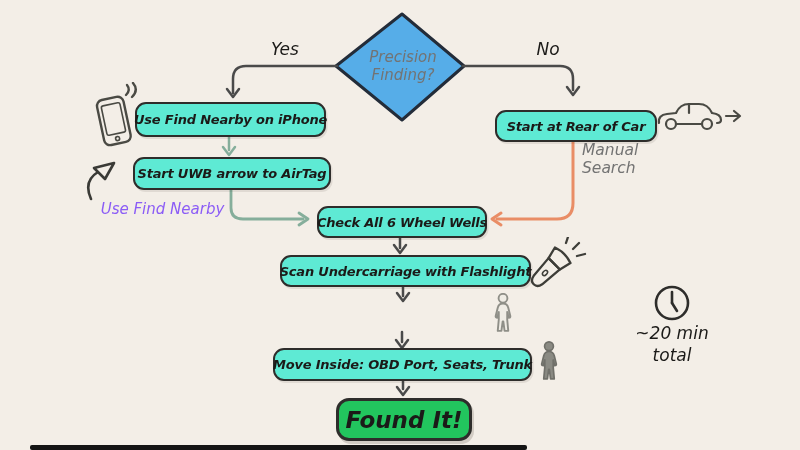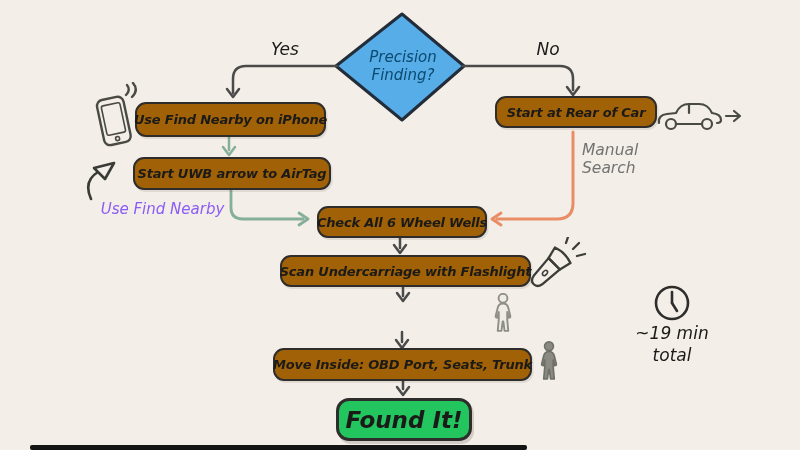--- a/index.html
+++ b/index.html
@@ -3,36 +3,36 @@
 <meta charset="utf-8">
 <style>
   html,body{margin:0;padding:0;background:#d8d4cc;}
   #stage{
     position:relative;width:800px;height:450px;overflow:hidden;
     background:#f3eee7;
     font-family:"DejaVu Sans", sans-serif;
   }
   .node{
     position:absolute;display:flex;align-items:center;justify-content:center;
-    background:#a16207;border:2.5px solid #2e2d2b;border-radius:11px;
+    background:#5eead4;border:2.5px solid #2e2d2b;border-radius:11px;
     color:#1b1a18;font-weight:bold;font-style:italic;font-size:13px;
     letter-spacing:-0.2px;white-space:nowrap;
     box-shadow:1.5px 2px 0 rgba(60,50,40,0.10);
   }
   .label{
     position:absolute;color:#1b1a18;font-weight:normal;font-style:italic;
     text-align:center;line-height:1.15;
   }
   .branch-label{font-size:17px;}
   .green-text{color:#8b5cf6;}
   .orange-text{color:#737373;}
   #decision-shape-layer,.icon{position:absolute;}
   #connector-layer{position:absolute;left:0;top:0;}
   #decision-label{
-    left:352px;top:48px;width:102px;font-size:15px;color:#0c4a6e;line-height:1.2;
+    left:352px;top:48px;width:102px;font-size:15px;color:#737373;line-height:1.2;
   }
   #found-node{
     background:#22c55e;border-width:3px;border-radius:13px;
     font-size:23px;letter-spacing:0;
     box-shadow:2px 3px 0 rgba(60,50,40,0.18);
   }
   #time-note{left:631px;top:322px;width:82px;font-size:17px;line-height:1.3;}
   #bottom-bar{
     position:absolute;left:30px;top:445px;width:497px;height:5px;
     background:#141414;border-radius:2px;
@@ -89,29 +89,29 @@
 
   <div class="label" id="decision-label">Precision Finding?</div>
 
   <div class="label branch-label" style="left:260px;top:40px;width:50px;">Yes</div>
   <div class="label branch-label" style="left:526px;top:40px;width:44px;">No</div>
 
   <div class="node" style="left:135px;top:102px;width:187px;height:31px;">Use Find Nearby on iPhone</div>
   <div class="node" style="left:133px;top:157px;width:194px;height:29px;">Start UWB arrow to AirTag</div>
   <div class="label green-text" style="left:100px;top:201px;width:125px;font-size:15px;">Use Find Nearby</div>
 
-  <div class="node" style="left:495px;top:96px;width:158px;height:28px;">Start at Rear of Car</div>
+  <div class="node" style="left:495px;top:110px;width:158px;height:28px;">Start at Rear of Car</div>
   <div class="label orange-text" style="left:582px;top:142px;width:110px;font-size:15.5px;text-align:left;">Manual Search</div>
 
   <div class="node" style="left:317px;top:206px;width:166px;height:28px;">Check All 6 Wheel Wells</div>
   <div class="node" style="left:280px;top:255px;width:247px;height:28px;">Scan Undercarriage with Flashlight</div>
   <div class="node" style="left:273px;top:348px;width:255px;height:29px;">Move Inside: OBD Port, Seats, Trunk</div>
   <div class="node" id="found-node" style="left:336px;top:398px;width:130px;height:37px;">Found It!</div>
 
-  <div class="label" id="time-note">~19 min total</div>
+  <div class="label" id="time-note">~20 min total</div>
 
   <svg class="icon" style="left:94px;top:82px;" width="46" height="68" viewBox="0 0 46 68">
     <g fill="none" stroke="#4a4a44" stroke-width="2.4" stroke-linecap="round">
       <g transform="rotate(-12 20 42)">
         <rect x="7" y="16" width="27" height="46" rx="6"></rect>
         <rect x="11" y="22" width="19" height="30" rx="2" stroke-width="1.6"></rect>
         <circle cx="20.5" cy="57" r="2" stroke-width="1.6"></circle>
       </g>
       <path d="M32 13 q5 -5 1 -10"></path>
       <path d="M38 15 q7 -7 1 -14"></path>

